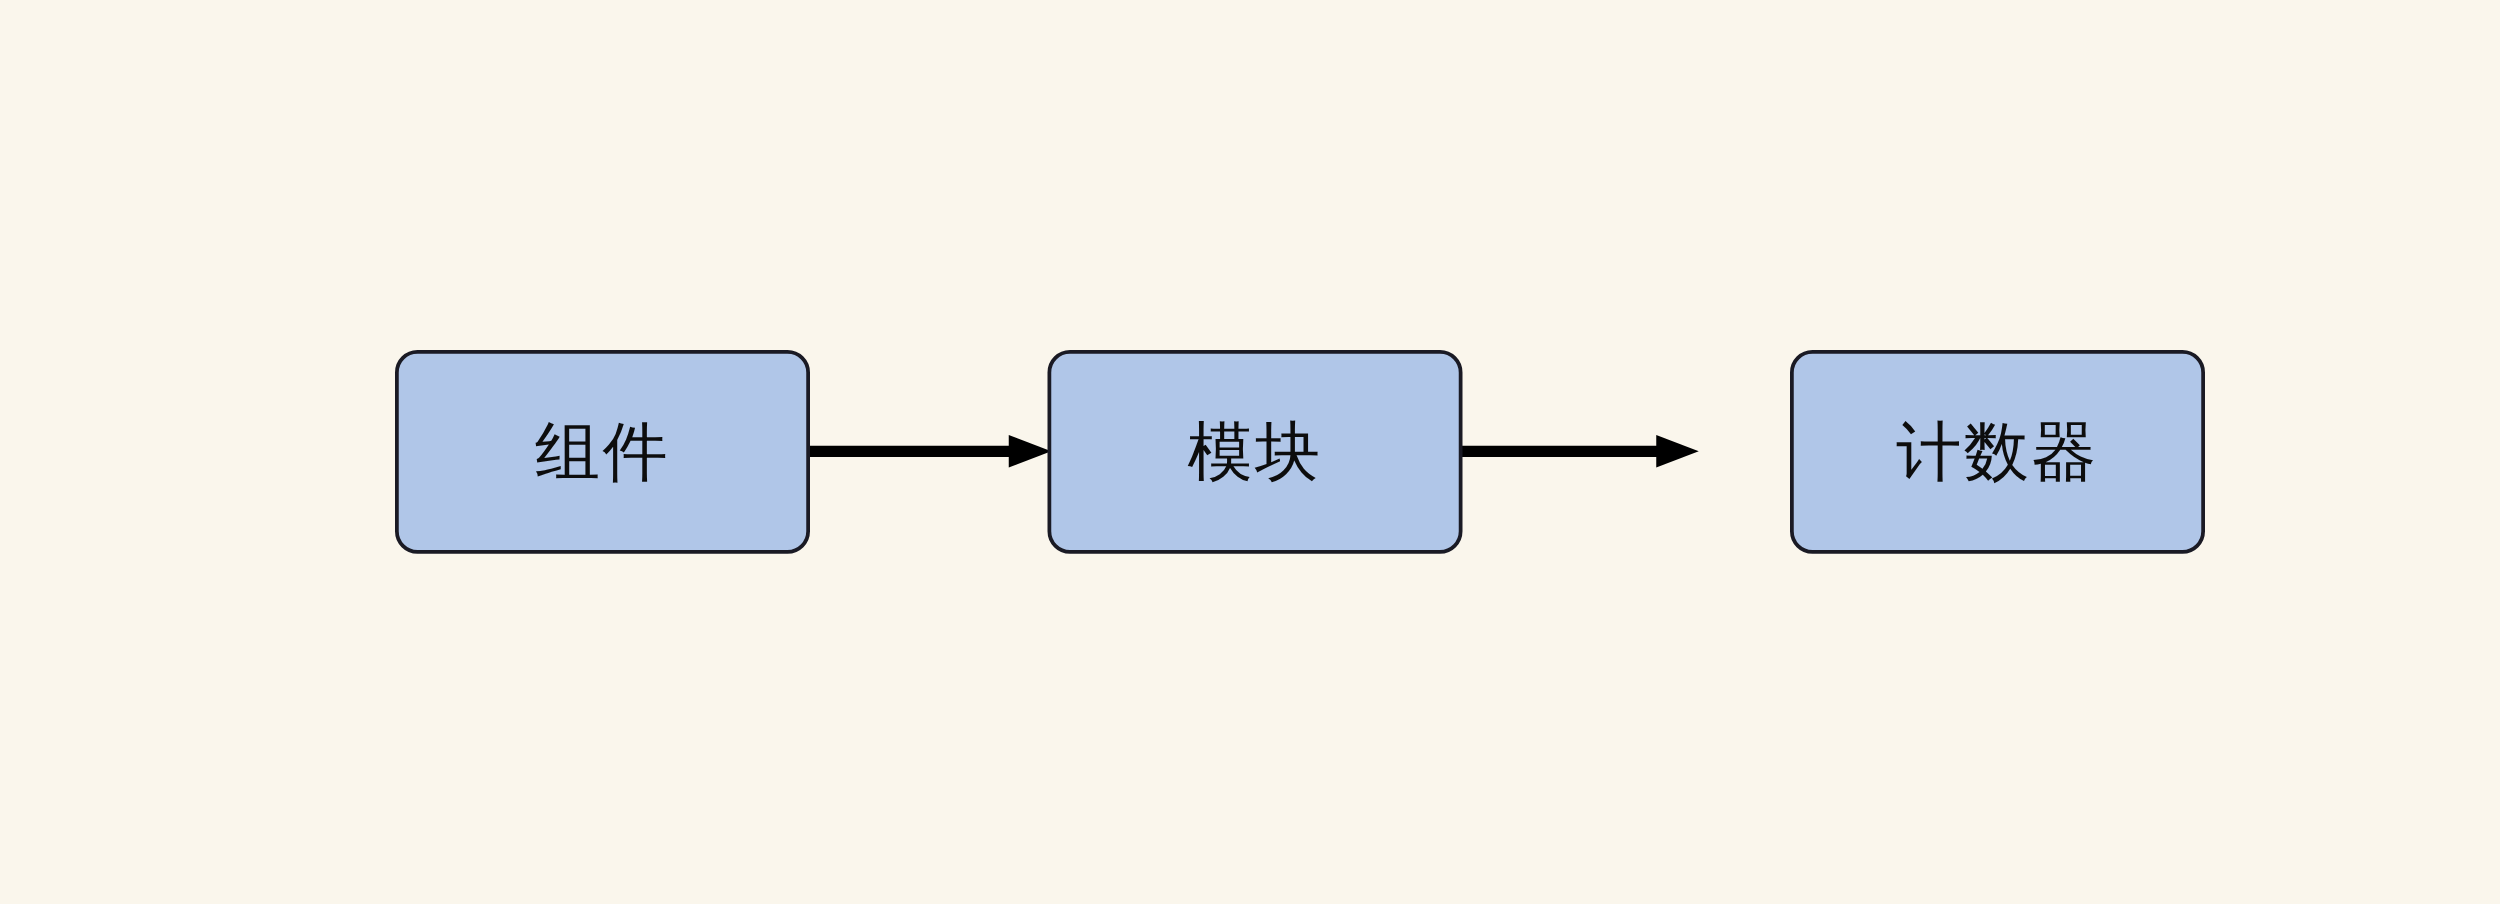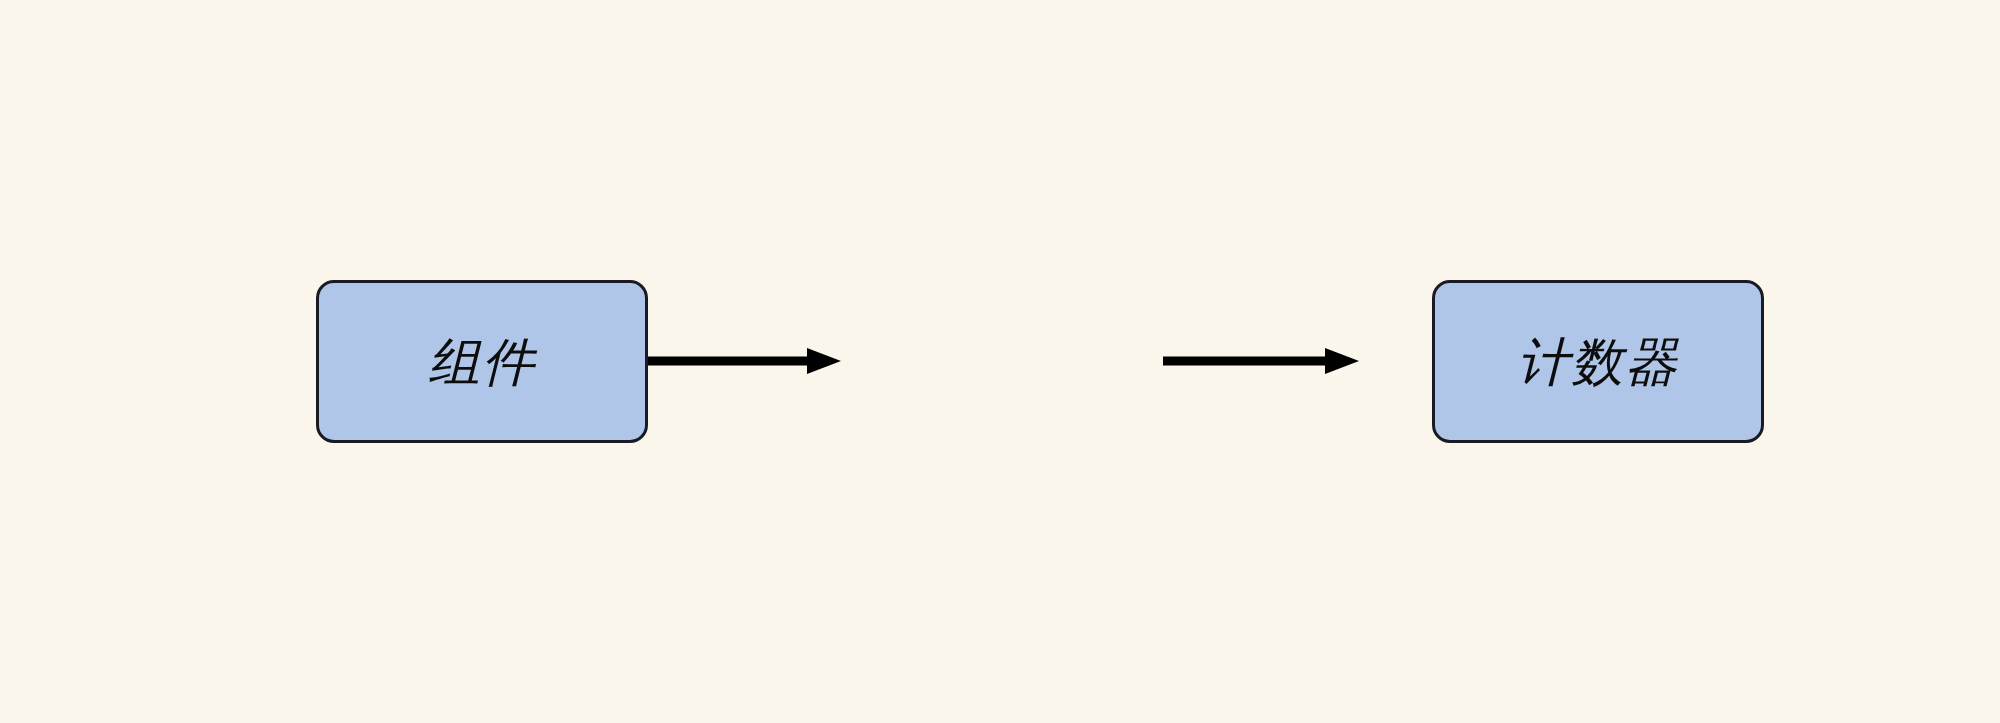--- a/index.html
+++ b/index.html
@@ -24,21 +24,20 @@
     box-sizing: border-box;
     display: flex;
     align-items: center;
     justify-content: center;
     background: #b0c6e8;
     border: 3px solid #1a1a24;
     border-radius: 18px;
     top: 280px;
     width: 332px;
     height: 163px;
-    font-style: italic;
   }
   .node-label {
     font-size: 52px;
     line-height: 1;
     color: #0d0d0d;
     font-weight: 400;
     letter-spacing: 2px;
     font-family: "DejaVu Sans", "Liberation Sans", sans-serif;
     white-space: nowrap;
     user-select: none;
@@ -73,18 +72,21 @@
     <svg viewBox="0 0 196 30" preserveAspectRatio="none" aria-hidden="true">
       <line x1="0" y1="15" x2="166" y2="15" stroke="#000000" stroke-width="9"></line>
       <polygon points="162,2 196,15 162,28" fill="#000000"></polygon>
     </svg>
   </div>
 
   <div class="node" id="node-1">
     <span class="node-label">组件</span>
   </div>
 
+  <div class="node" id="node-2">
+    <span class="node-label">模块</span>
+  </div>
 
   <div class="node" id="node-3">
     <span class="node-label">计数器</span>
   </div>
 
 </div>
 
 </body></html>

